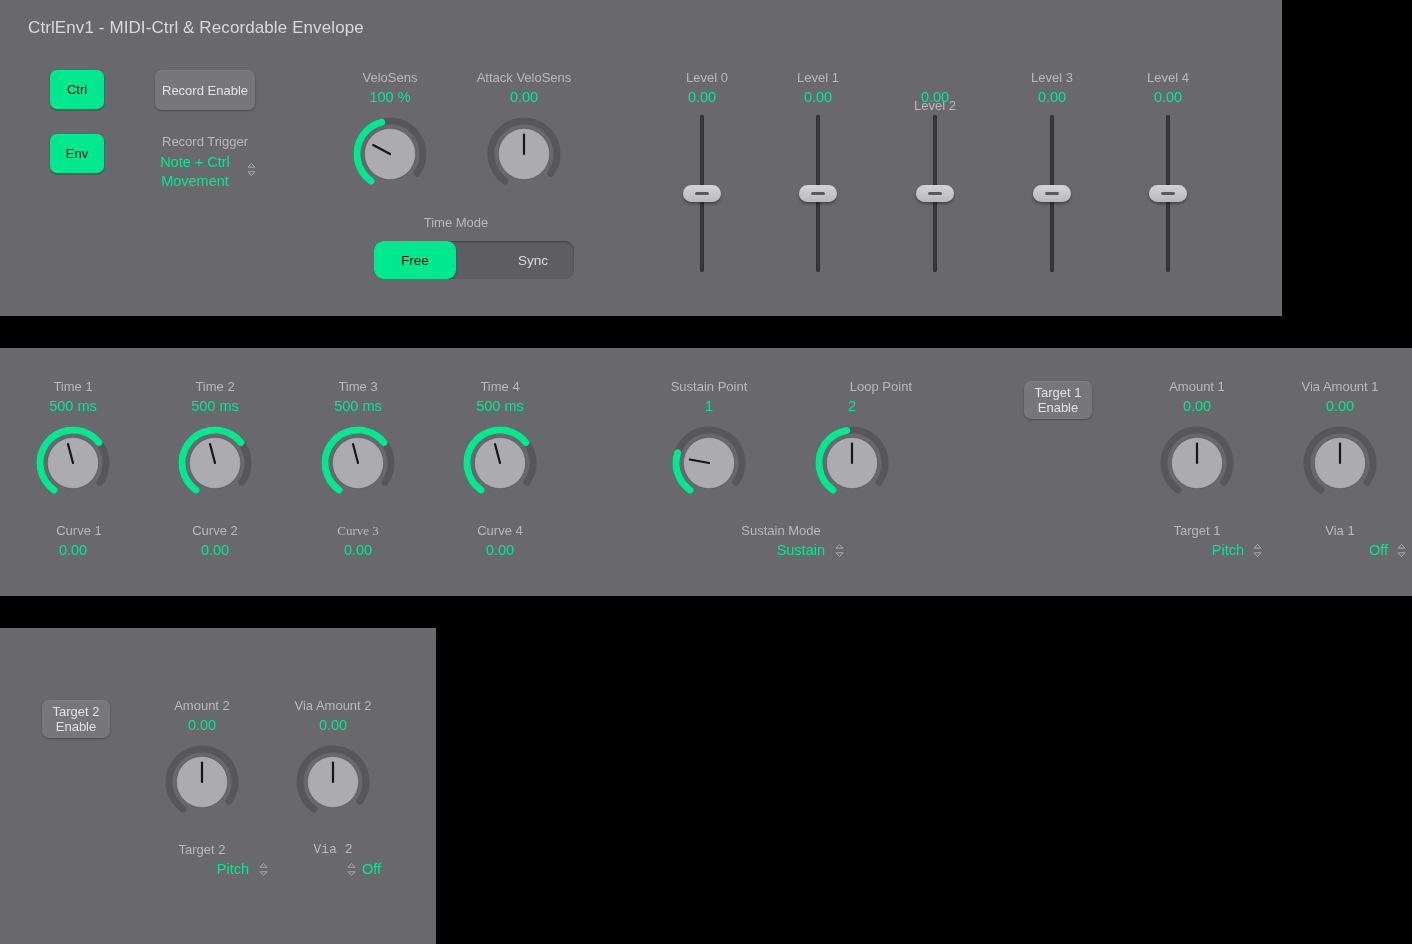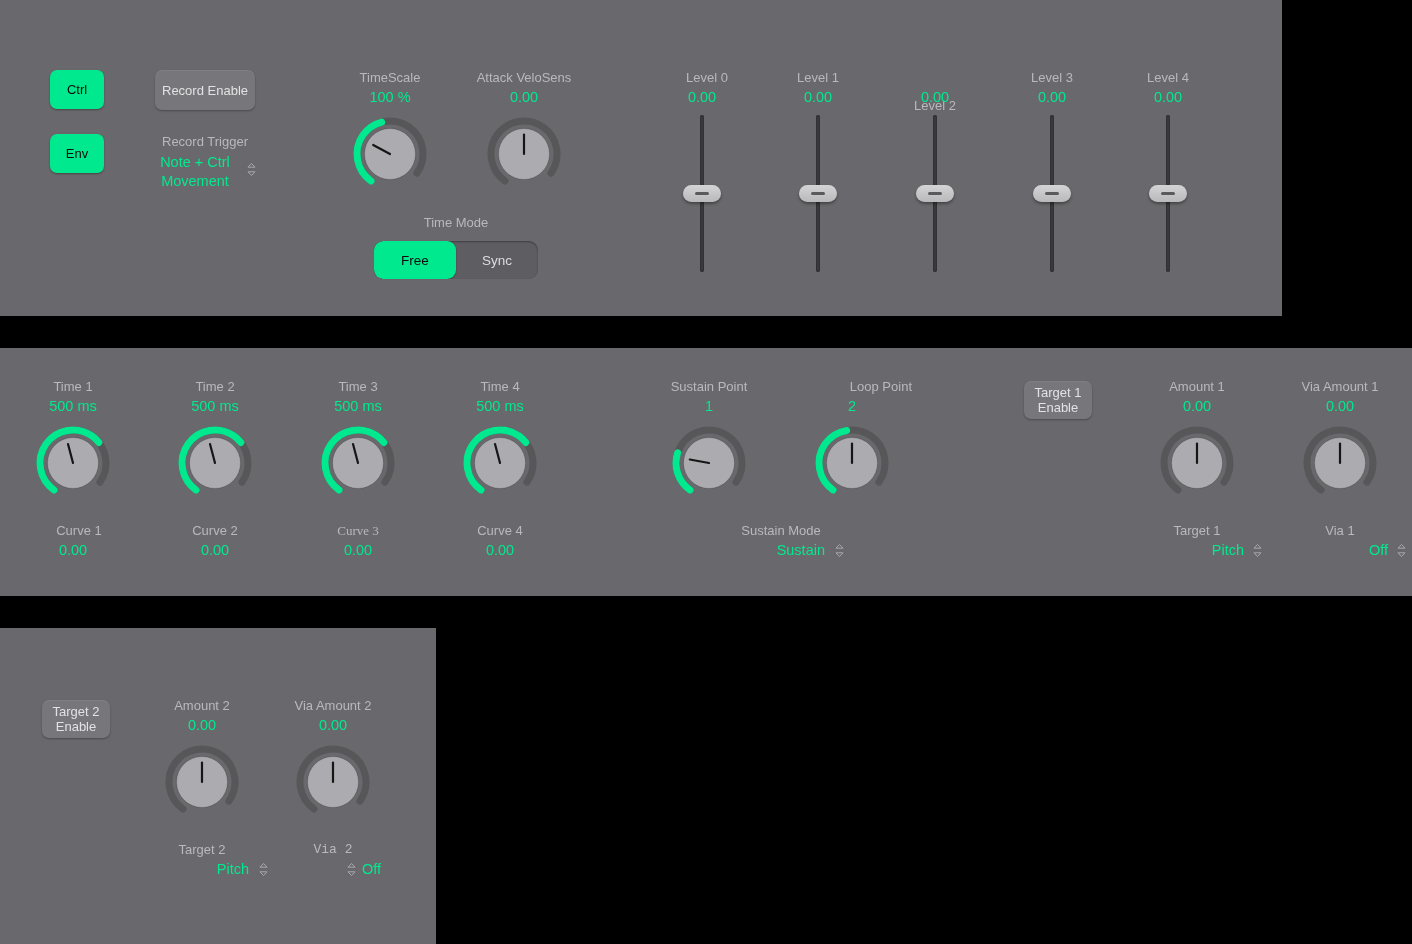--- a/index.html
+++ b/index.html
@@ -163,36 +163,37 @@
   }
   .chev svg { display:block; }
 </style>
 </head>
 <body>
 
 <div id="root">
 
   <div class="panel" id="panel1">
 
+    <div class="title">CtrlEnv1 - MIDI-Ctrl &amp; Recordable Envelope</div>
 
     <div class="gbtn" style="left:50px; top:70px; width:54px; height:39px;">Ctrl</div>
     <div class="gbtn" style="left:50px; top:134px; width:54px; height:39px;">Env</div>
 
     <div class="sbtn" style="left:155px; top:70px; width:100px; height:40px;">Record Enable</div>
 
     <div class="lbl" style="left:135px; top:134px; width:140px;">Record Trigger</div>
     <div class="val multiline" style="left:135px; top:153px; width:120px;">Note + Ctrl Movement</div>
     <span class="chev" style="position:absolute; left:243px; top:163px;">
       <svg width="9" height="13" viewBox="0 0 9 13">
         <path d="M4.5 0.5 L8 4.2 L1 4.2 Z" fill="none" stroke="#a8a8ac" stroke-width="1"></path>
         <path d="M4.5 12.5 L8 8.8 L1 8.8 Z" fill="none" stroke="#a8a8ac" stroke-width="1"></path>
       </svg>
     </span>
 
-    <div class="lbl" style="left:330px; top:70px; width:120px;">TimeScale</div>
+    <div class="lbl" style="left:330px; top:70px; width:120px;">VeloSens</div>
     <div class="val" style="left:330px; top:89px; width:120px;">100 %</div>
     <div class="knob" style="left:354px; top:118px;">
       <svg viewBox="0 0 72 72">
         <circle cx="36" cy="36" r="33" fill="none" stroke="#57575a" stroke-width="7" stroke-linecap="round" stroke-dasharray="155.5 207.3" transform="rotate(125 36 36)"></circle>
         <path d="M 36 69 A 33 33 0 0 1 12.7 12.7" fill="none" stroke="none"></path>
         <circle cx="36" cy="36" r="33" fill="none" stroke="#00e98e" stroke-width="7" stroke-linecap="round" stroke-dasharray="75 207.3" transform="rotate(125 36 36)"></circle>
         <circle cx="36" cy="36" r="25.5" fill="#acacb0"></circle>
         <circle cx="36" cy="36" r="25.5" fill="none" stroke="rgba(0,0,0,0.18)" stroke-width="1"></circle>
         <line x1="36" y1="36" x2="19.2" y2="27" stroke="#161616" stroke-width="2.2" stroke-linecap="round"></line>
       </svg>
@@ -203,21 +204,21 @@
     <div class="knob" style="left:488px; top:118px;">
       <svg viewBox="0 0 72 72">
         <circle cx="36" cy="36" r="33" fill="none" stroke="#57575a" stroke-width="7" stroke-linecap="round" stroke-dasharray="155.5 207.3" transform="rotate(125 36 36)"></circle>
         <circle cx="36" cy="36" r="25.5" fill="#acacb0"></circle>
         <circle cx="36" cy="36" r="25.5" fill="none" stroke="rgba(0,0,0,0.18)" stroke-width="1"></circle>
         <line x1="36" y1="36" x2="36" y2="16.5" stroke="#161616" stroke-width="2.2" stroke-linecap="round"></line>
       </svg>
     </div>
 
     <div class="lbl" style="left:396px; top:215px; width:120px;">Time Mode</div>
-    <div class="seg" style="left:374px; top:241px;">
+    <div class="seg" style="left:374px; top:241px;gap:36px;">
       <div class="seg-item on">Free</div>
       <div class="seg-item">Sync</div>
     </div>
 
     <div>
 
       <div class="lbl" style="left:647px; top:70px; width:120px;">Level 0</div>
       <div class="val" style="left:642px; top:89px; width:120px;">0.00</div>
       <div class="slider" style="left:682px; top:115px; height:157px;">
         <div class="track"></div>

